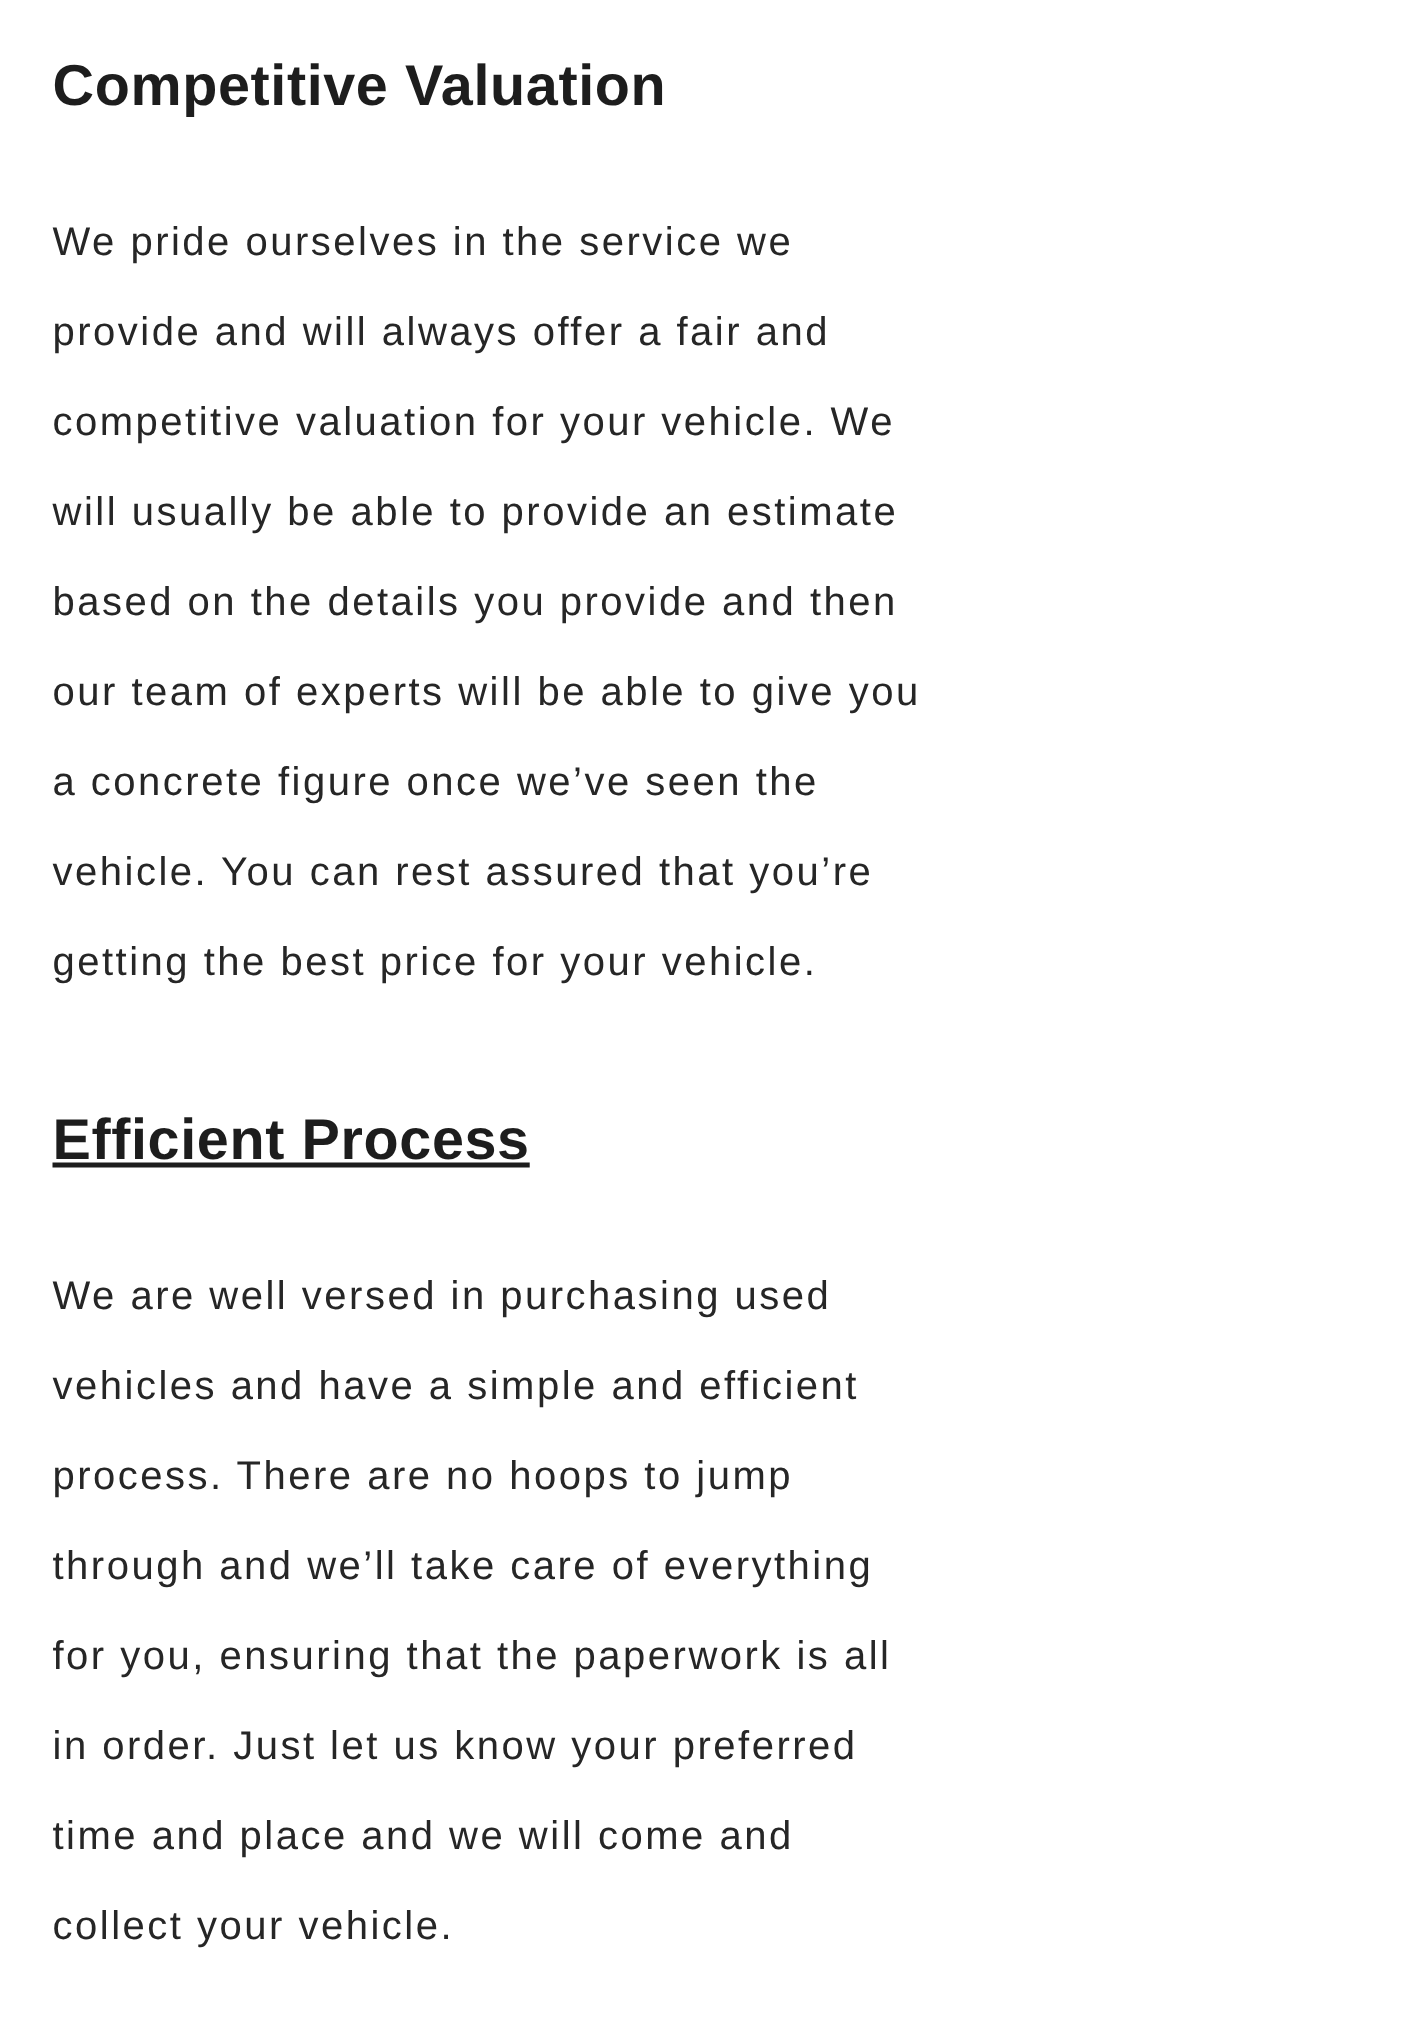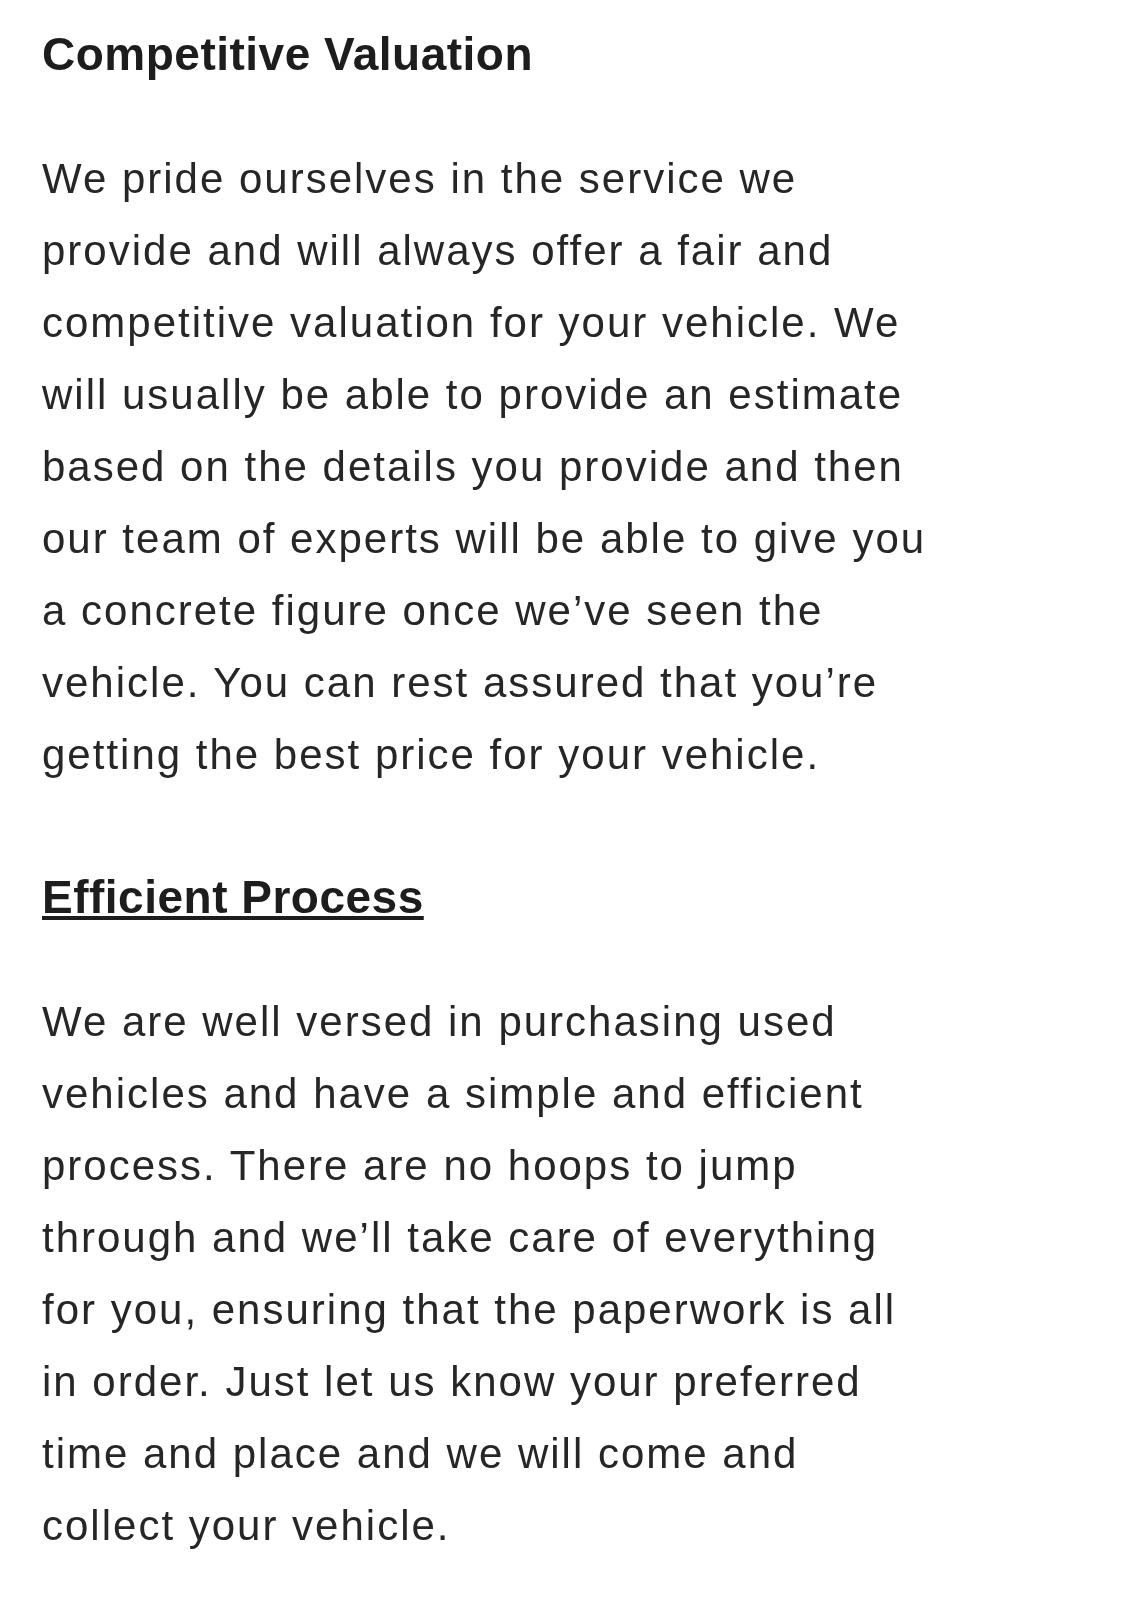--- a/index.html
+++ b/index.html
@@ -10,38 +10,38 @@
   body {
     width: 1125px;
     height: 1624px;
     font-family: "Liberation Sans", sans-serif;
     overflow: hidden;
   }
   .page {
     box-sizing: border-box;
     width: 985px;
     height: 1624px;
-    padding: 27px 42px 40px 42px;
+    padding: 41px 42px 40px 42px;
     background: #ffffff;
   }
   .section-heading {
     margin: 0;
     font-size: 46px;
     line-height: 55px;
     font-weight: 700;
     letter-spacing: 0.5px;
     color: #1d1d1d;
   }
   .section-heading.second {
     margin-top: 79px;
     text-decoration: underline;
   }
   .section-body {
     margin: 61px 0 0 0;
-    font-size: 42px;
+    font-size: 32px;
     line-height: 72px;
     font-weight: 300;
     letter-spacing: 2px;
     color: #262626;
     white-space: pre-line;
   }
 </style>
 </head>
 <body>
 

